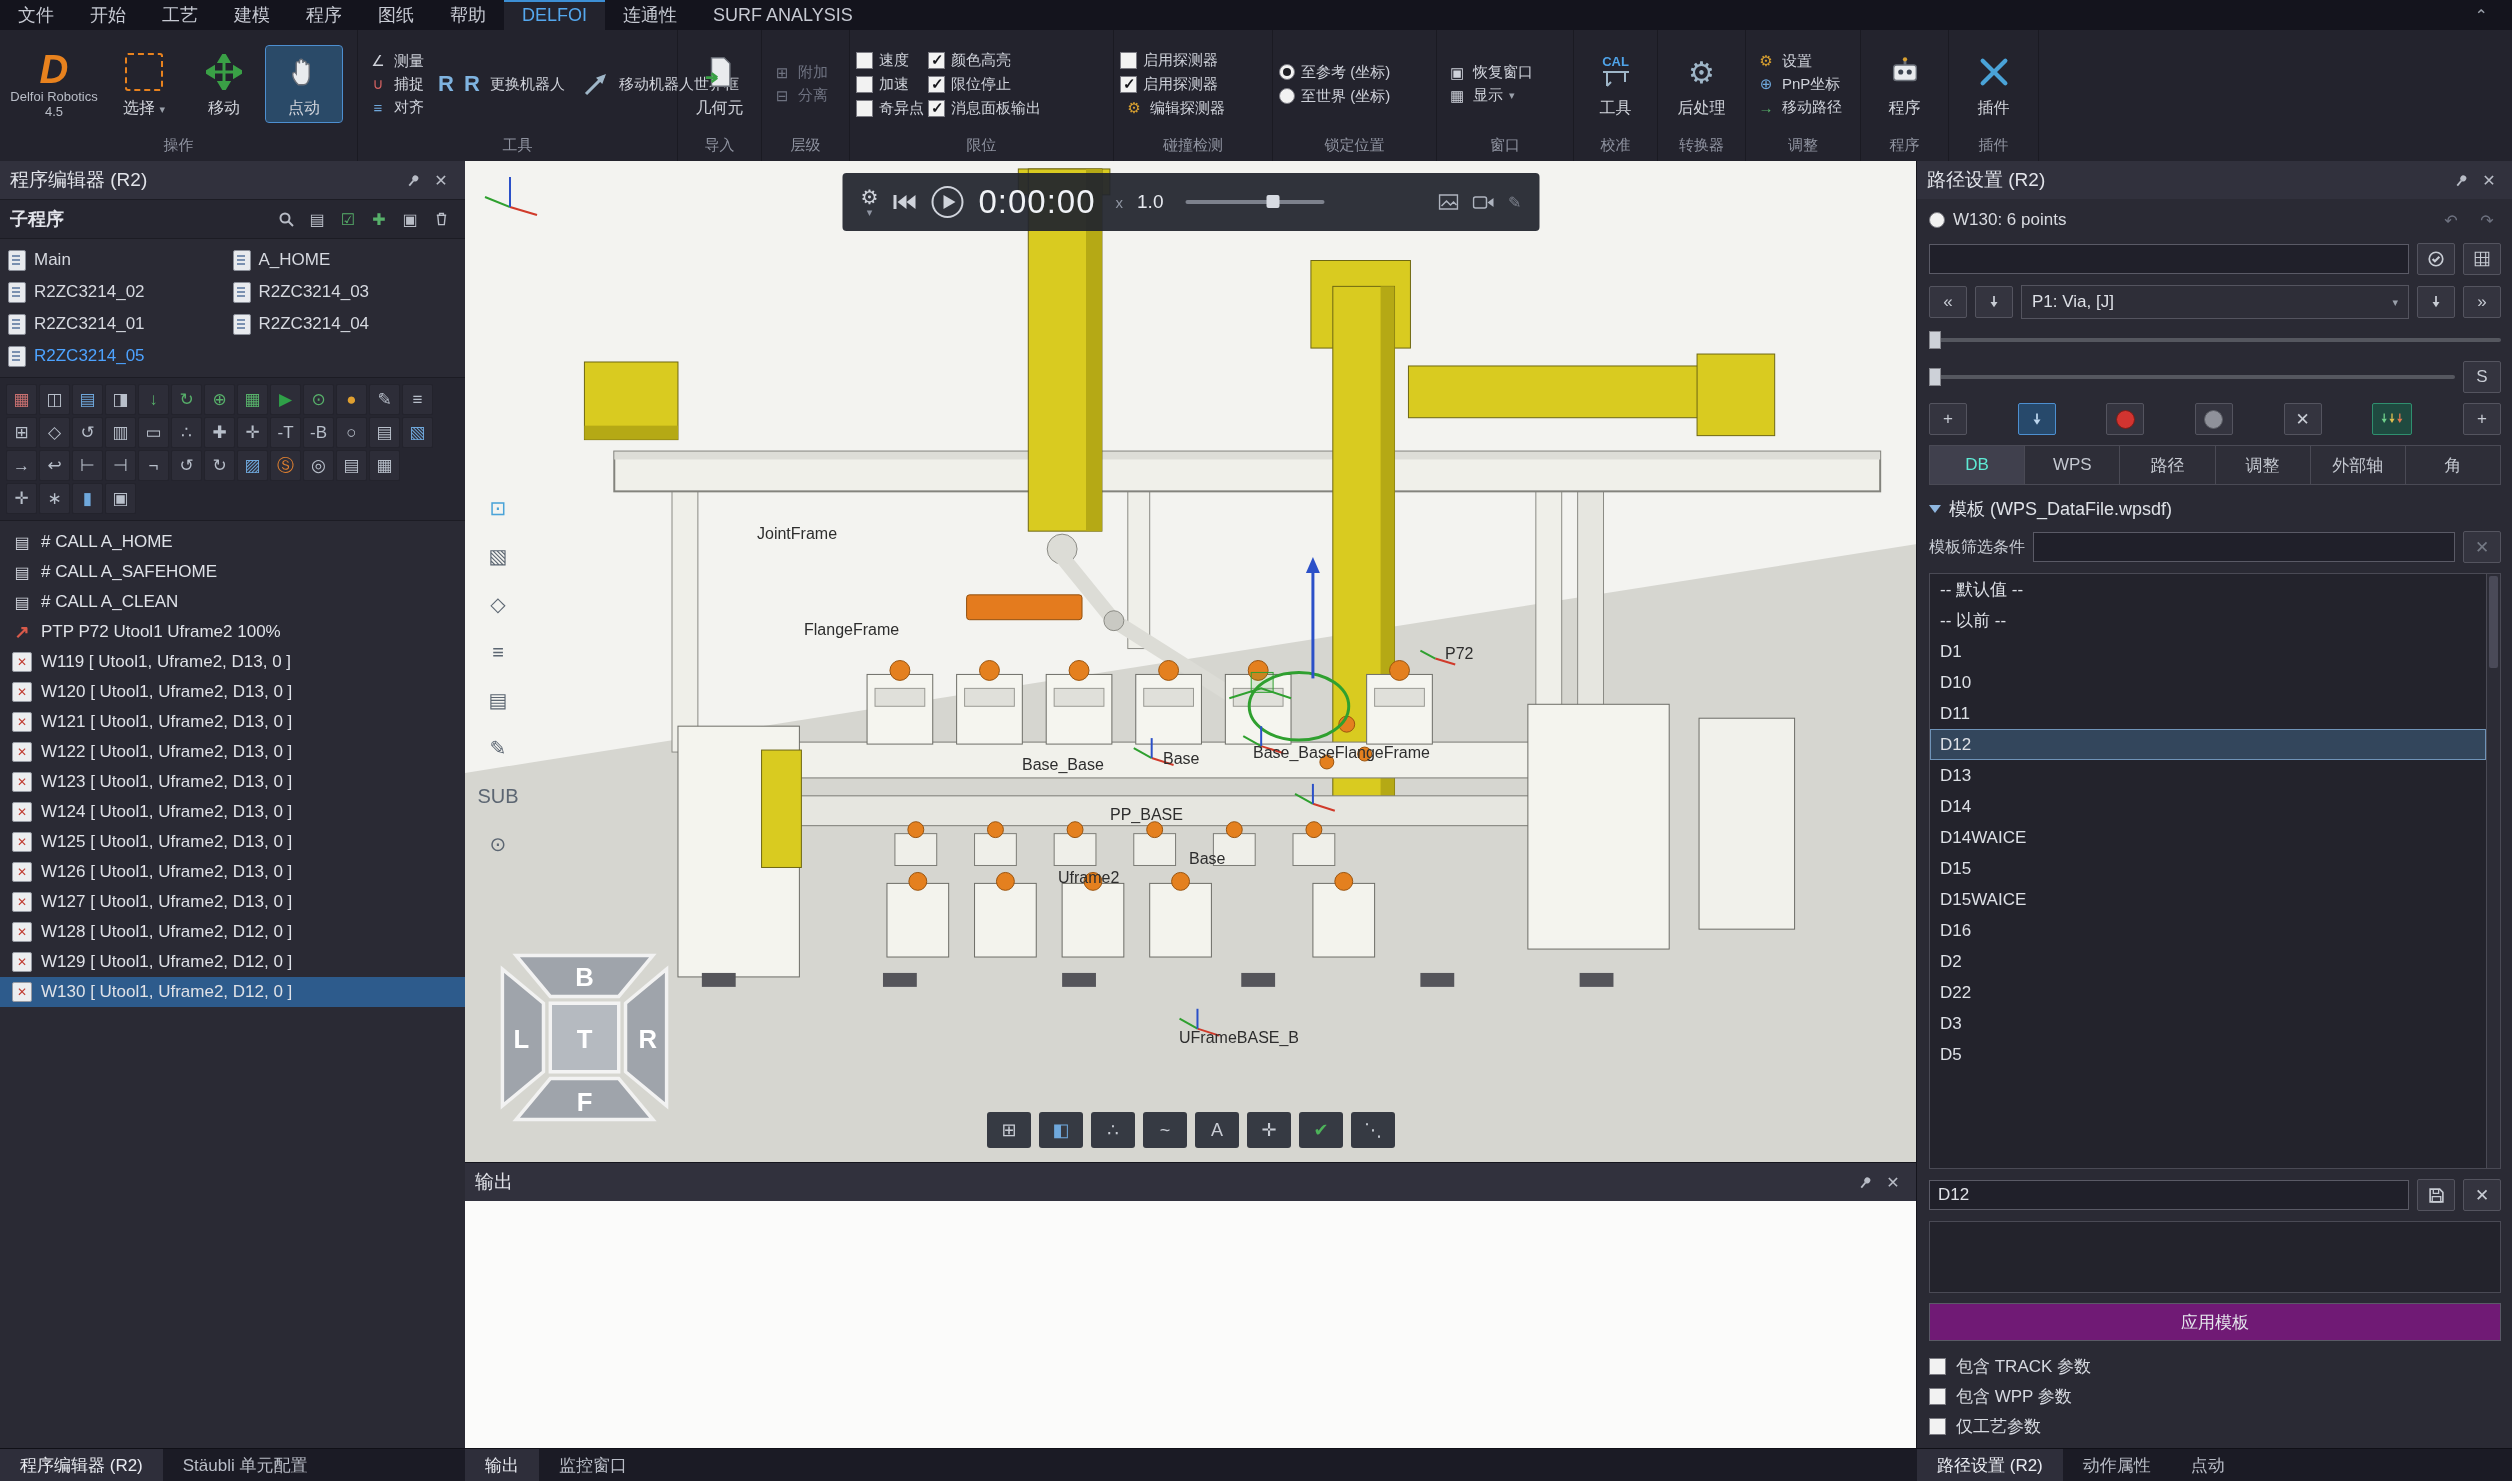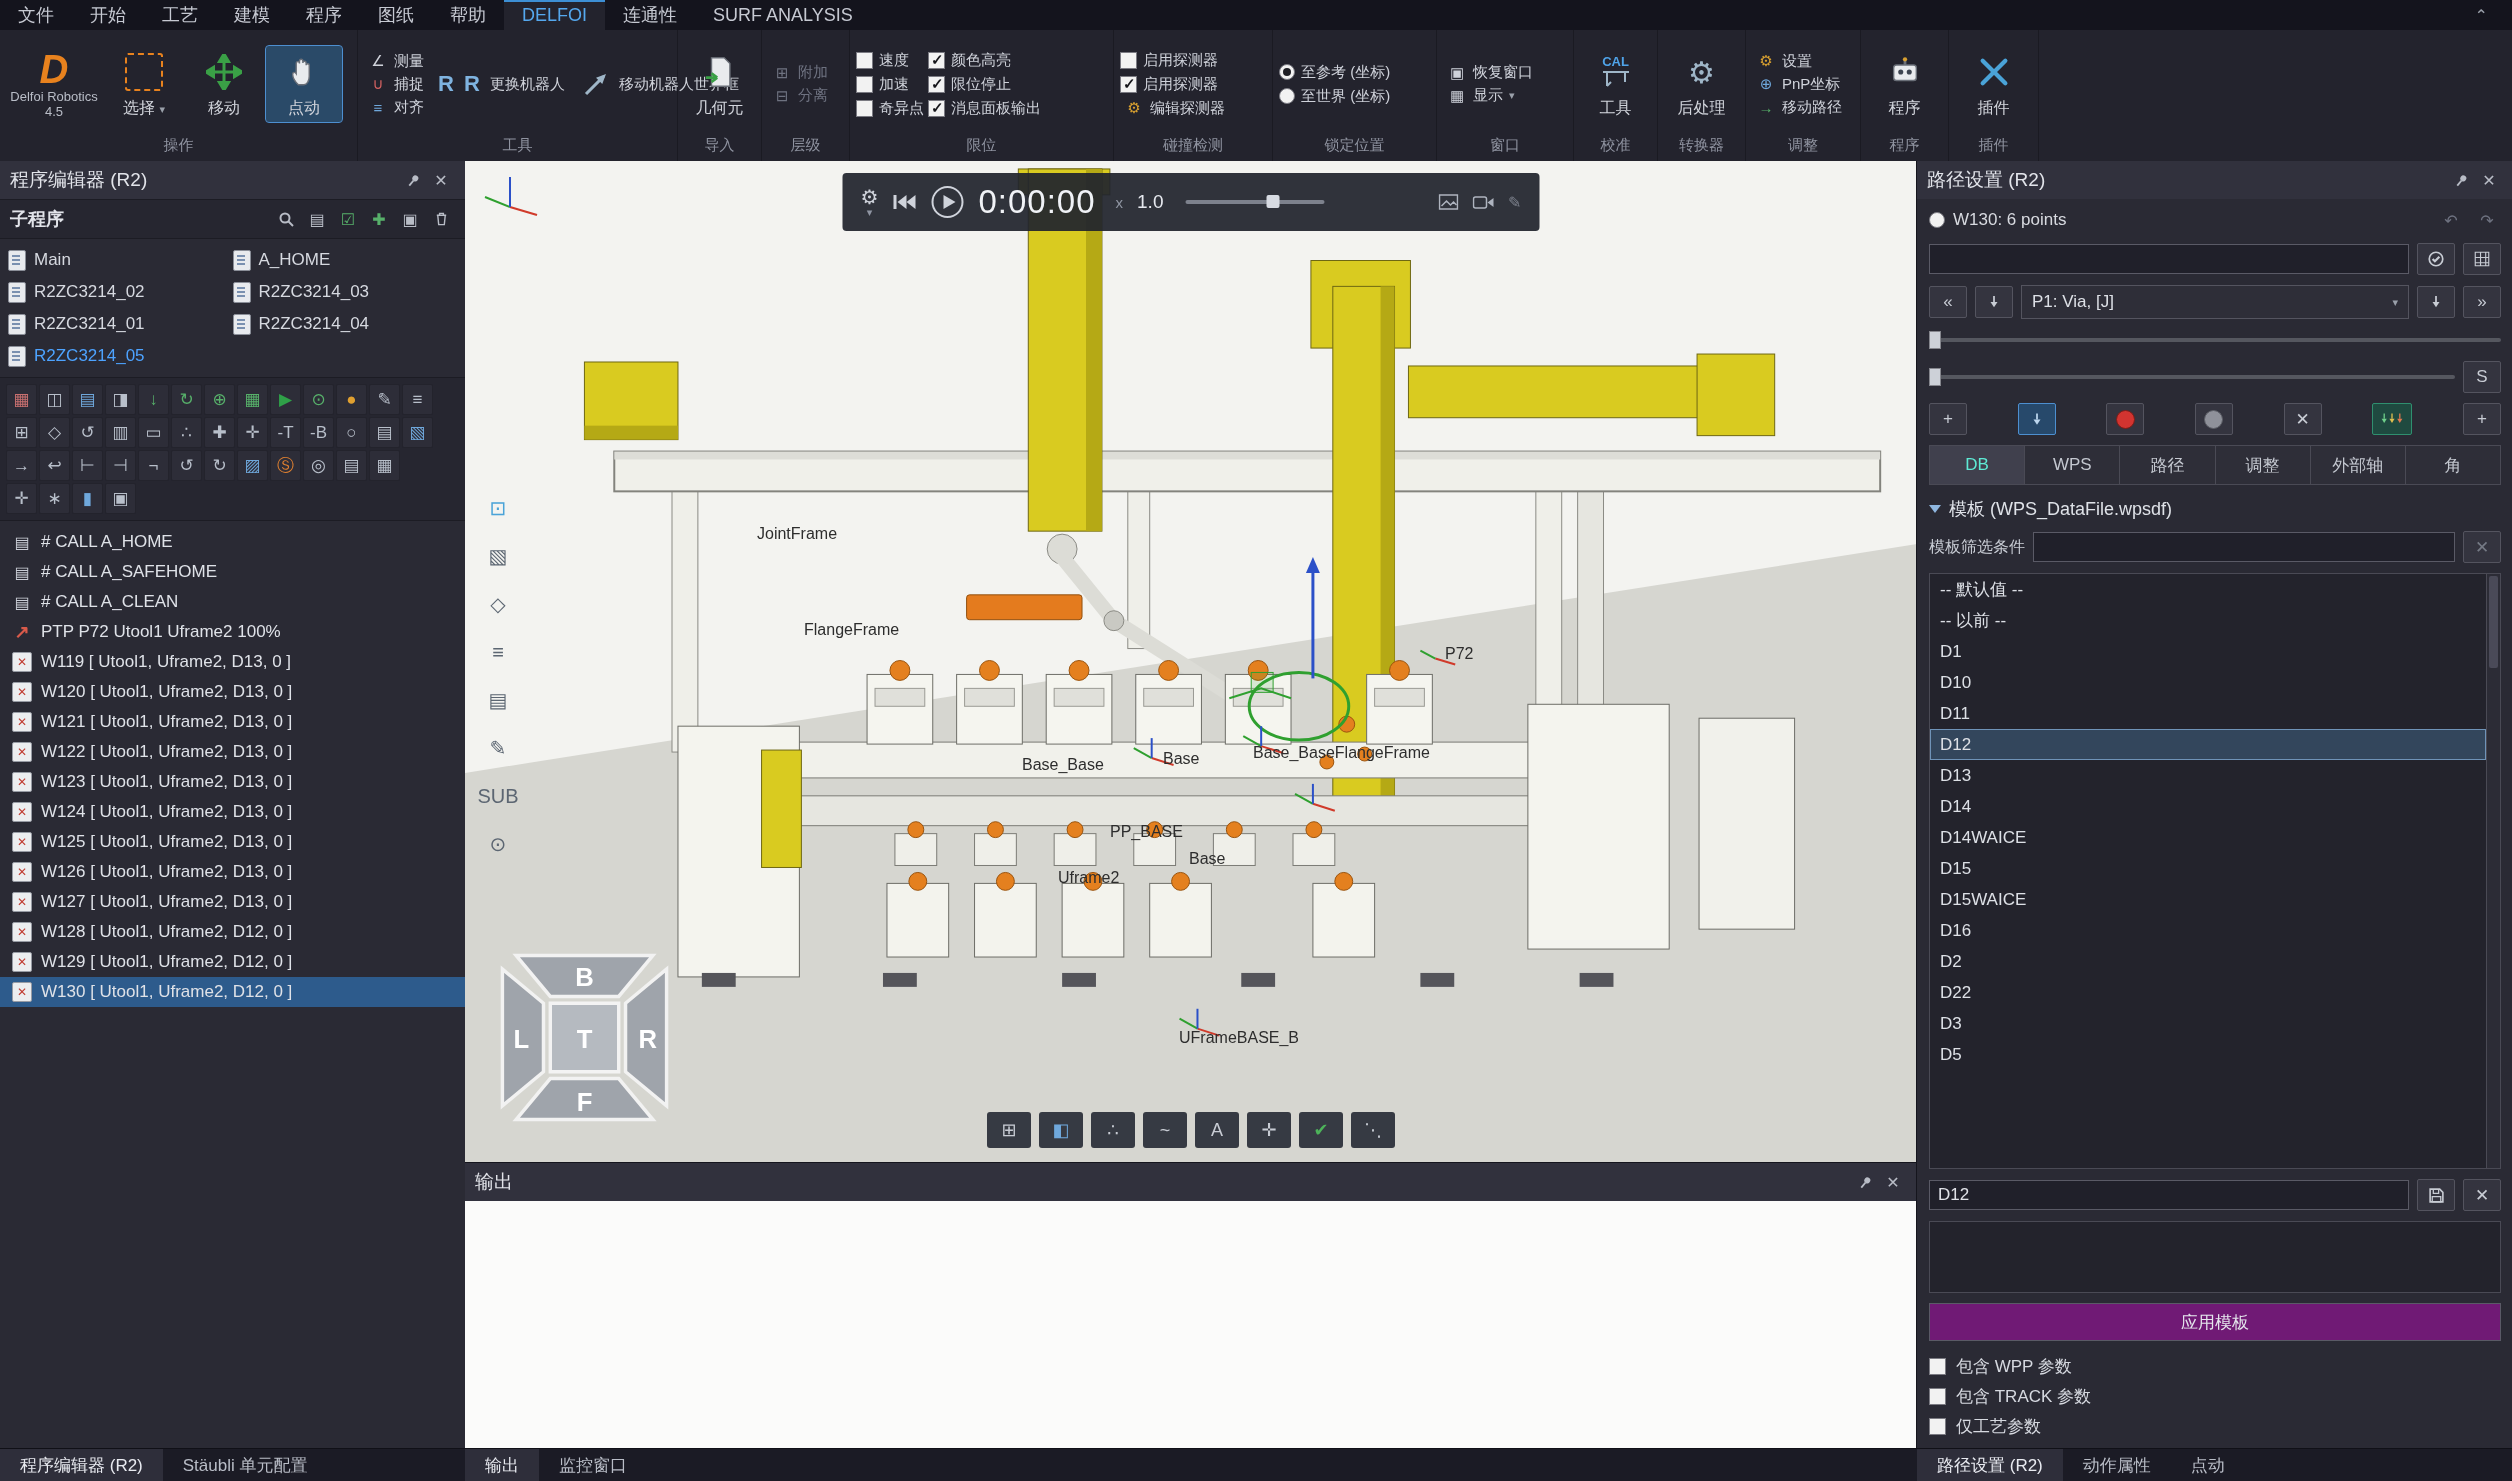--- a/index.html
+++ b/index.html
@@ -744,21 +744,21 @@
       <line x1="35" y1="38" x2="35" y2="8" stroke="#2b50c8" stroke-width="2"></line>
     </svg>
 
     <div>
       <span class="vlabel" style="left: 292px; top: 364px;">JointFrame</span>
         <span class="vlabel" style="left: 339px; top: 460px;">FlangeFrame</span>
         <span class="vlabel" style="left: 980px; top: 484px;">P72</span>
         <span class="vlabel" style="left: 557px; top: 595px;">Base_Base</span>
         <span class="vlabel" style="left: 698px; top: 589px;">Base</span>
         <span class="vlabel" style="left: 788px; top: 583px;">Base_BaseFlangeFrame</span>
-        <span class="vlabel" style="left: 645px; top: 662px;">PP_BASE</span>
+        <span class="vlabel" style="left: 645px; top: 645px;">PP_BASE</span>
         <span class="vlabel" style="left: 724px; top: 689px;">Base</span>
         <span class="vlabel" style="left: 593px; top: 708px;">Uframe2</span>
         <span class="vlabel" style="left: 714px; top: 868px;">UFrameBASE_B</span>
     </div>
 
     <div class="playbar">
       <span class="pb-gear">
         <span>⚙</span>
           <span class="pb-arr">▾</span>
         </span>
@@ -992,25 +992,25 @@
               <path d="M5 2v4h5V2M4 9h8v5H4z" fill="none" stroke="#c8ccd4" stroke-width="1.2"></path>
             </svg>
           </span>
         <span class="rbtn">✕</span>
       </div>
       <div class="rtextarea"></div>
       <div class="rapply">应用模板</div>
       <div>
         <div class="optrow">
           <span class="box"></span>
-            <span>包含 WPP 参数</span>
+            <span>包含 TRACK 参数</span>
           </div>
           <div class="optrow">
           <span class="box"></span>
-            <span>包含 TRACK 参数</span>
+            <span>包含 WPP 参数</span>
           </div>
           <div class="optrow">
           <span class="box"></span>
             <span>仅工艺参数</span>
           </div>
       </div>
     </div>
   </div>
 
   <div class="statusbar">

